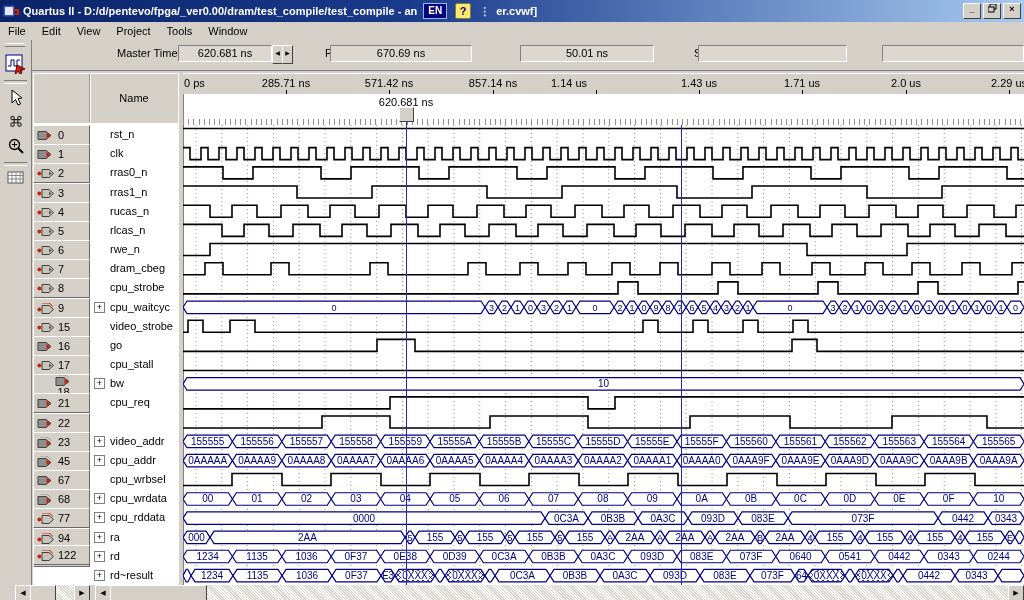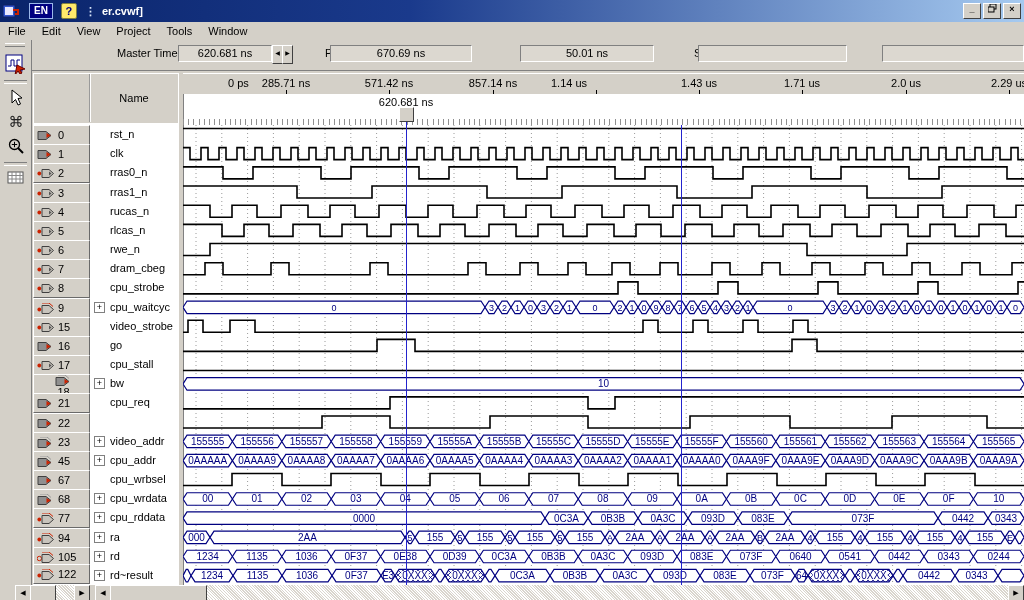--- a/index.html
+++ b/index.html
@@ -77,20 +77,21 @@
 <div class="app">
 
   <div class="abs titlebar">
     <span class="app-icon">
       <svg width="16" height="14" viewBox="0 0 16 14">
           <rect x="0" y="1" width="12" height="12" fill="#3355cc" stroke="#102060"></rect>
           <rect x="2" y="3" width="8" height="8" fill="#e8e8ff"></rect>
           <path d="M10 6 L15 6 L15 10 L12 10" stroke="#cc2200" stroke-width="2" fill="none"></path>
         </svg>
     </span>
+    <span class="title-text">Quartus II - D:/d/pentevo/fpga/_ver0.00/dram/test_compile/test_compile - an</span>
     <span class="en-badge">EN</span>
     <span class="help-btn">?</span>
     <span class="grip-frag">⋮</span>
     <span class="title-frag">er.cvwf]</span>
     <span class="win-buttons">
       <span class="win-btn">_</span>
       <span class="win-btn"><svg width="9" height="9" viewBox="0 0 9 9">
             <rect x="2" y="0" width="6" height="5" fill="none" stroke="#000"></rect>
             <rect x="0" y="3" width="6" height="5" fill="#d4d0c8" stroke="#000"></rect>
           </svg></span>
@@ -159,21 +160,21 @@
     </div>
 
   <div class="abs name-header">
     <span class="hdr-groove"></span>
     <span class="hdr-label">Name</span>
   </div>
   <div class="abs name-bg"></div>
   <div class="abs splitter"></div>
 
   <div class="abs ruler" id="ruler">
-      <span class="ruler-label" style="left: 1px; margin-left: 44px;">0 ps</span>
+      <span class="ruler-label" style="left: 1px;">0 ps</span>
       <span class="ruler-label" style="left: 58px; width: 90px; text-align: center;">285.71 ns</span>
       <span class="ruler-tick" style="left: 103px;"></span>
       <span class="ruler-label" style="left: 161px; width: 90px; text-align: center;">571.42 ns</span>
       <span class="ruler-tick" style="left: 206px;"></span>
       <span class="ruler-label" style="left: 265px; width: 90px; text-align: center;">857.14 ns</span>
       <span class="ruler-tick" style="left: 310px;"></span>
       <span class="ruler-label" style="left: 368px; width: 90px; text-align: left;">1.14 us</span>
       <span class="ruler-tick" style="left: 413px;"></span>
       <span class="ruler-label" style="left: 471px; width: 90px; text-align: center;">1.43 us</span>
       <span class="ruler-tick" style="left: 516px;"></span>
@@ -441,21 +442,21 @@
             <path d="M5 0h7l4 3.5" fill="none" stroke="#cc2200"></path>
             <circle cx="2.3" cy="6.5" r="2.2" fill="none" stroke="#cc2200"></circle>
             <path d="M5 2.5h7l4.5 4-4.5 4H5z" fill="#c8c4bc" stroke="#404040"></path>
           </svg></span>
         <span class="num">105</span>
       </div>
       <div class="sig-name-cell" style="top: 422px;">
         <span class="plusbox">+</span>
         <span class="sig-label">rd</span>
       </div>
-      <div class="sig-id" style="top: 439px;">
+      <div class="sig-id" style="top: 420px;">
         <span class="pin"><svg width="17" height="11" viewBox="0 0 17 11">
             <path d="M5 0h7l4 3.5" fill="none" stroke="#cc2200"></path>
             <circle cx="2.3" cy="6.5" r="1.9" fill="#cc2200"></circle>
             <path d="M5 2.5h7l4.5 4-4.5 4H5z" fill="#c8c4bc" stroke="#404040"></path>
           </svg></span>
         <span class="num">122</span>
       </div>
       <div class="sig-name-cell" style="top: 441px;">
         <span class="plusbox">+</span>
         <span class="sig-label">rd~result</span>

